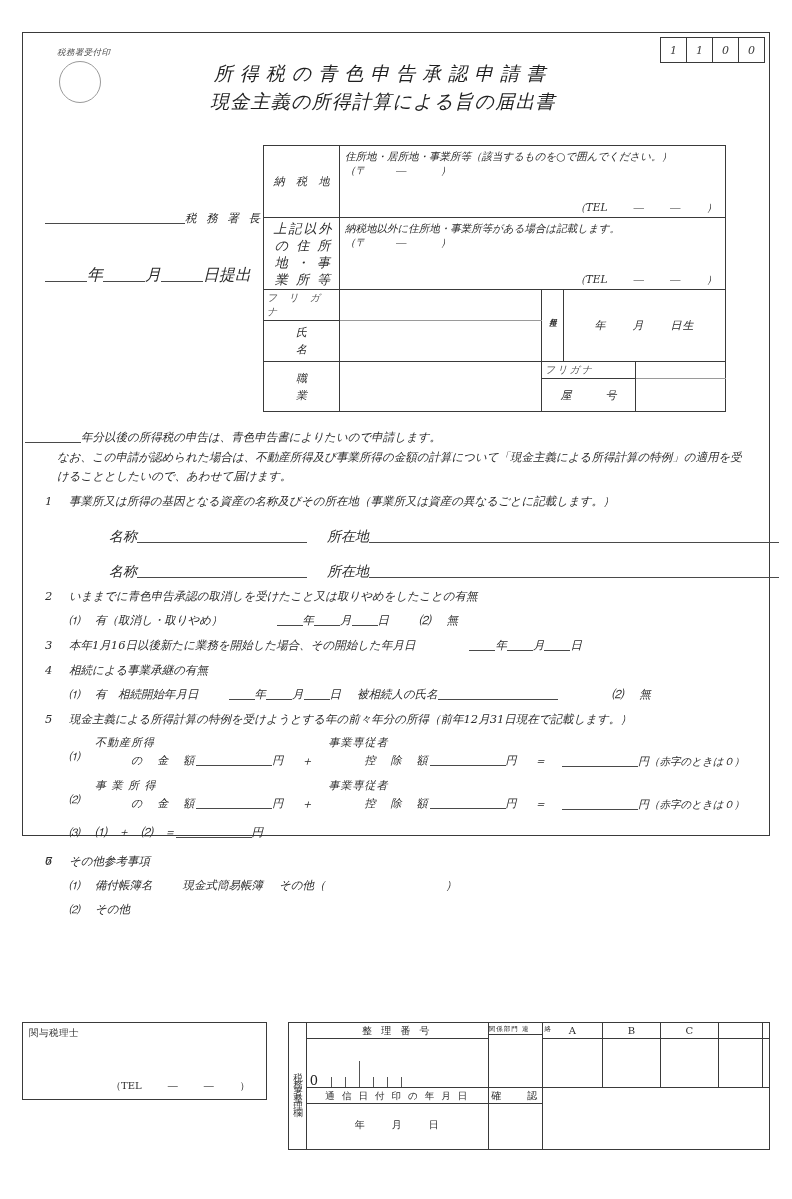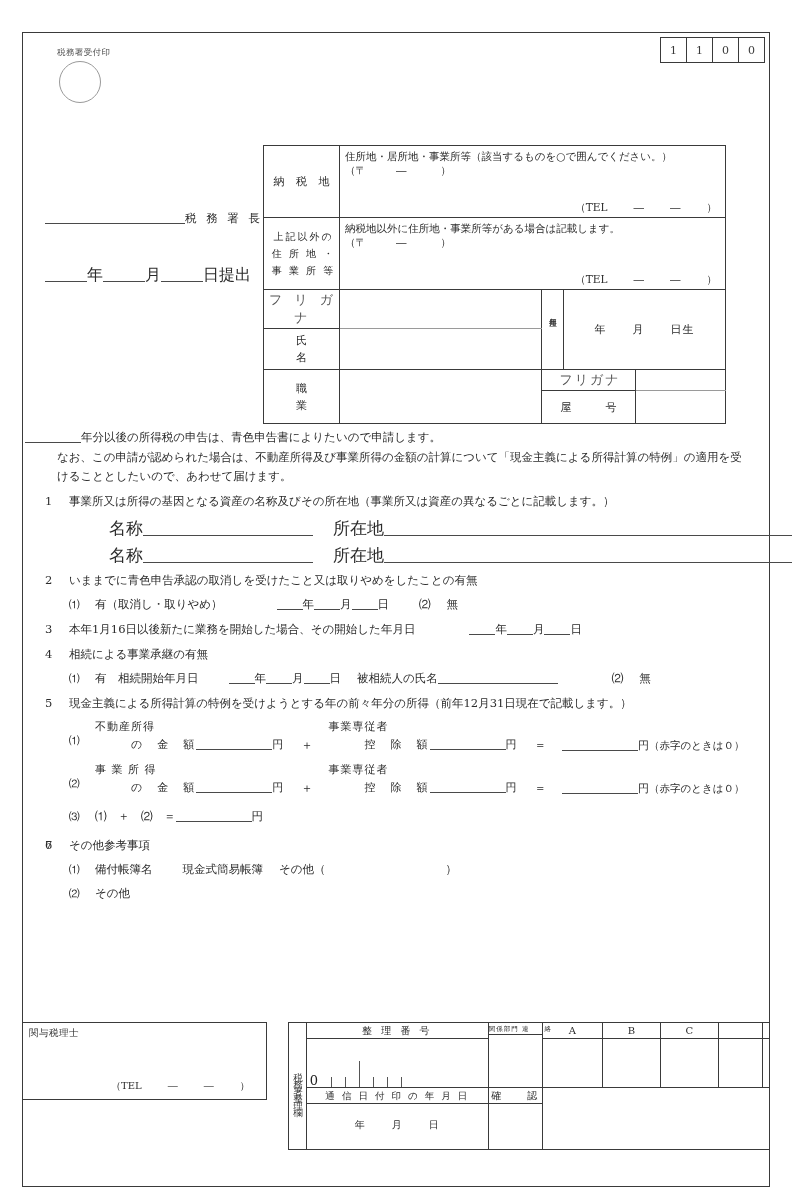--- a/index.html
+++ b/index.html
@@ -17,24 +17,25 @@
   }
   .page {
     position: absolute;
     left: 0; top: 0;
     width: 792px; height: 1199px;
   }
   
   .main-frame {
     position: absolute;
     left: 22px; top: 32px;
-    width: 748px; height: 1155px;
+    width: 748px; height: 804px;
     border: 1.5px solid #3a3a3a;
     box-sizing: border-box;
     background: #fff;
+    font-style: italic;
   }
   
   .receipt-label {
     position: absolute;
     left: 34px; top: 14px;
     font-size: 8.5px;
     letter-spacing: 0.4px;
     color: #4a4a4a;
     white-space: nowrap;
   }
@@ -146,23 +147,22 @@
   .tel-line {
     position: absolute;
     right: 8px; bottom: 2px;
     font-size: 10.5px;
     white-space: nowrap;
   }
   .tel-line .g1 { display:inline-block; width: 26px; }
   .tel-line .g2 { display:inline-block; width: 26px; }
   .tel-line .g3 { display:inline-block; width: 26px; }
   .furi-cell {
-    font-size: 13px;
+    font-size: 10px;
     letter-spacing: 4px;
-    text-align: center;
     color: #555;
     padding: 1px 0 1px 3px !important;
     vertical-align: middle !important;
   }
   .furi-blank { border-bottom: 1px solid #9a9a9a !important; }
   .name-blank { height: 40px; }
   .vert-label {
     writing-mode: vertical-rl;
     text-orientation: upright;
     font-size: 8px;
@@ -226,21 +226,21 @@
   }
   .u-xs { display:inline-block; width: 26px; border-bottom: 1px solid #4a4a4a; height: 12px; vertical-align: -2px; }
   .u-md { display:inline-block; width: 76px; border-bottom: 1px solid #4a4a4a; height: 12px; vertical-align: -2px; }
   .u-lg { display:inline-block; width: 120px; border-bottom: 1px solid #4a4a4a; height: 12px; vertical-align: -2px; }
   .u-name { display:inline-block; width: 170px; border-bottom: 1px solid #4a4a4a; height: 12px; vertical-align: -2px; }
   .u-place { display:inline-block; width: 410px; border-bottom: 1px solid #4a4a4a; height: 12px; vertical-align: -2px; }
   .gap-lg { display:inline-block; width: 54px; }
   .gap-md { display:inline-block; width: 30px; }
   .gap-sm { display:inline-block; width: 16px; }
   
-  .np-row { padding-left: 40px; margin-top: 8px; white-space: nowrap; font-size: 17px; }
+  .np-row { padding-left: 40px; margin-top: 16px; white-space: nowrap; font-size: 14px; }
   .np-row .sep { display:inline-block; width: 20px; }
   
   .calc-row {
     position: relative;
     padding-left: 26px;
     margin-top: 5px;
     height: 38px;
   }
   .calc-row .pnum {
     position: absolute;
@@ -376,20 +376,24 @@
 </head>
 <body>
 
 <div class="page">
 
   <div class="main-frame">
 
     <div class="receipt-label">税務署受付印</div>
     <div class="receipt-circle"></div>
 
+    <div class="title-block">
+      <div class="title-1">所得税の青色申告承認申請書</div>
+      <div class="title-2">現金主義の所得計算による旨の届出書</div>
+    </div>
 
     <div class="code-boxes">
       <div>1</div>
       <div>1</div>
       <div>0</div>
       <div>0</div>
     </div>
 
     <div class="office-line">
       <span class="rule"></span><span class="lbl">税 務 署 長</span>
@@ -411,21 +415,21 @@
           <tr>
         <td class="lbl-cell">納 税 地</td>
         <td class="val-cell" colspan="4" style="height:66px">
           <div class="val-top">住所地・居所地・事業所等（該当するものを○で囲んでください。）</div>
           <div class="val-zip"><span>（〒</span><span class="sp1"></span><span>―</span><span class="sp2"></span><span>）</span></div>
           <div class="tel-line"><span>（TEL</span><span class="g1"></span><span>―</span><span class="g2"></span><span>―</span><span class="g3"></span><span>）</span></div>
         </td>
       </tr>
 
       <tr>
-        <td class="lbl-cell" style="letter-spacing:2px;font-size:10px">上記以外の 住 所 地 ・ 事 業 所 等</td>
+        <td class="lbl-cell" style="letter-spacing:2px;font-size:13px">上記以外の 住 所 地 ・ 事 業 所 等</td>
         <td class="val-cell" colspan="4" style="height:66px">
           <div class="val-top">納税地以外に住所地・事業所等がある場合は記載します。</div>
           <div class="val-zip"><span>（〒</span><span class="sp1"></span><span>―</span><span class="sp2"></span><span>）</span></div>
           <div class="tel-line"><span>（TEL</span><span class="g1"></span><span>―</span><span class="g2"></span><span>―</span><span class="g3"></span><span>）</span></div>
         </td>
       </tr>
 
       <tr>
         <td class="furi-cell">フ リ ガ ナ</td>
         <td class="furi-blank"></td>

